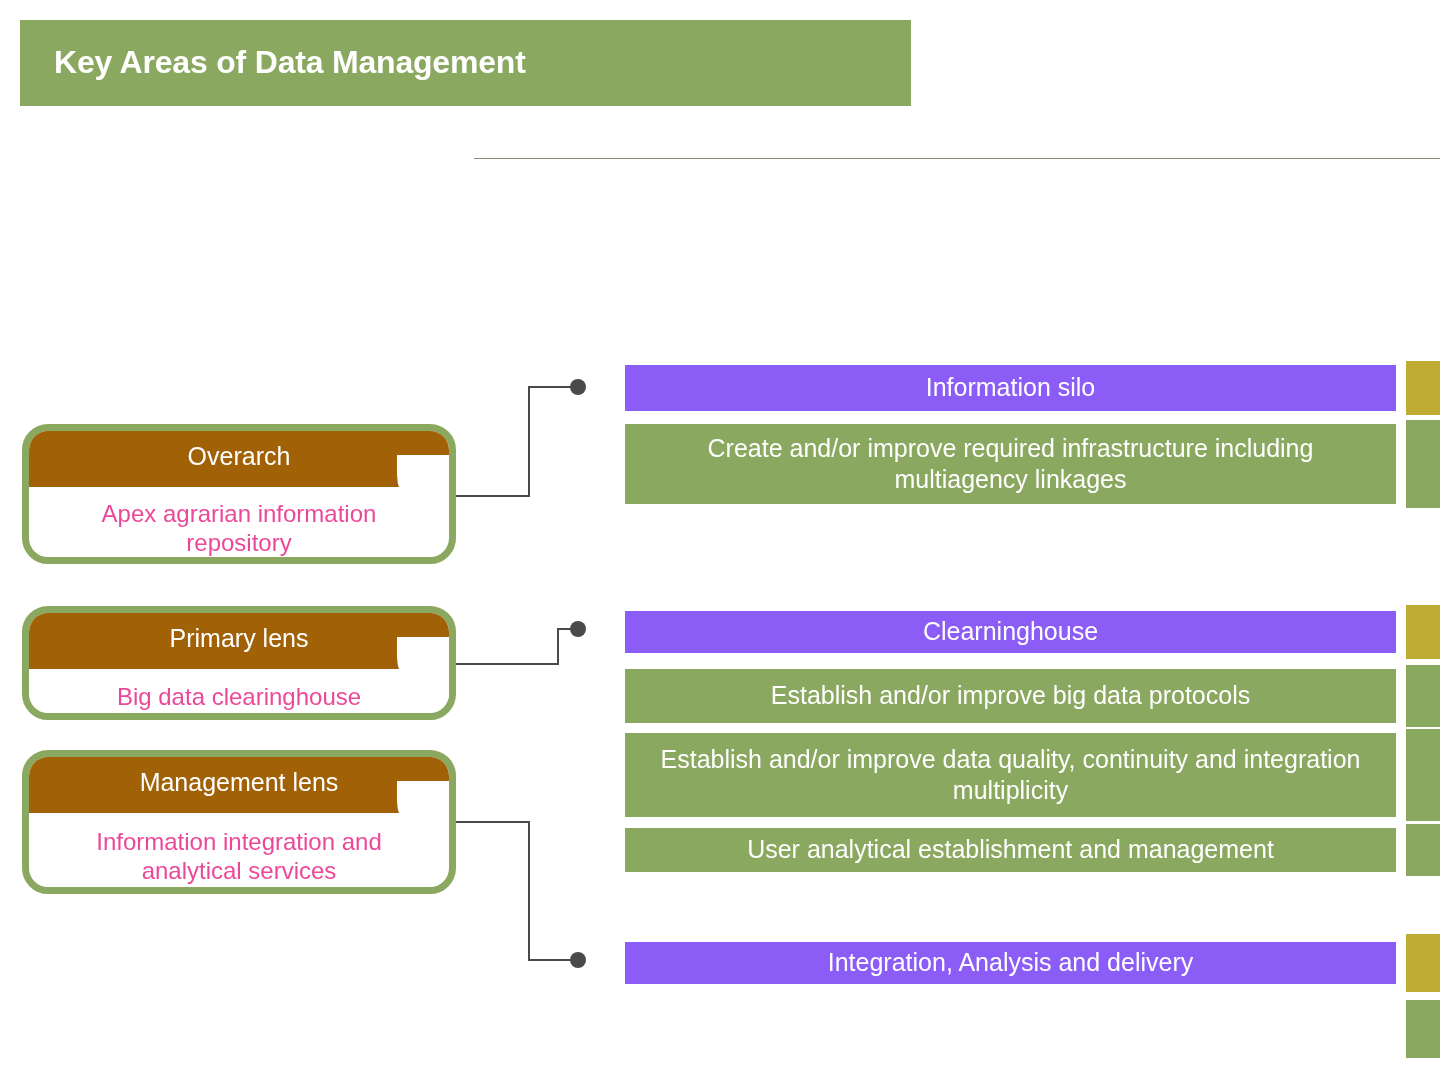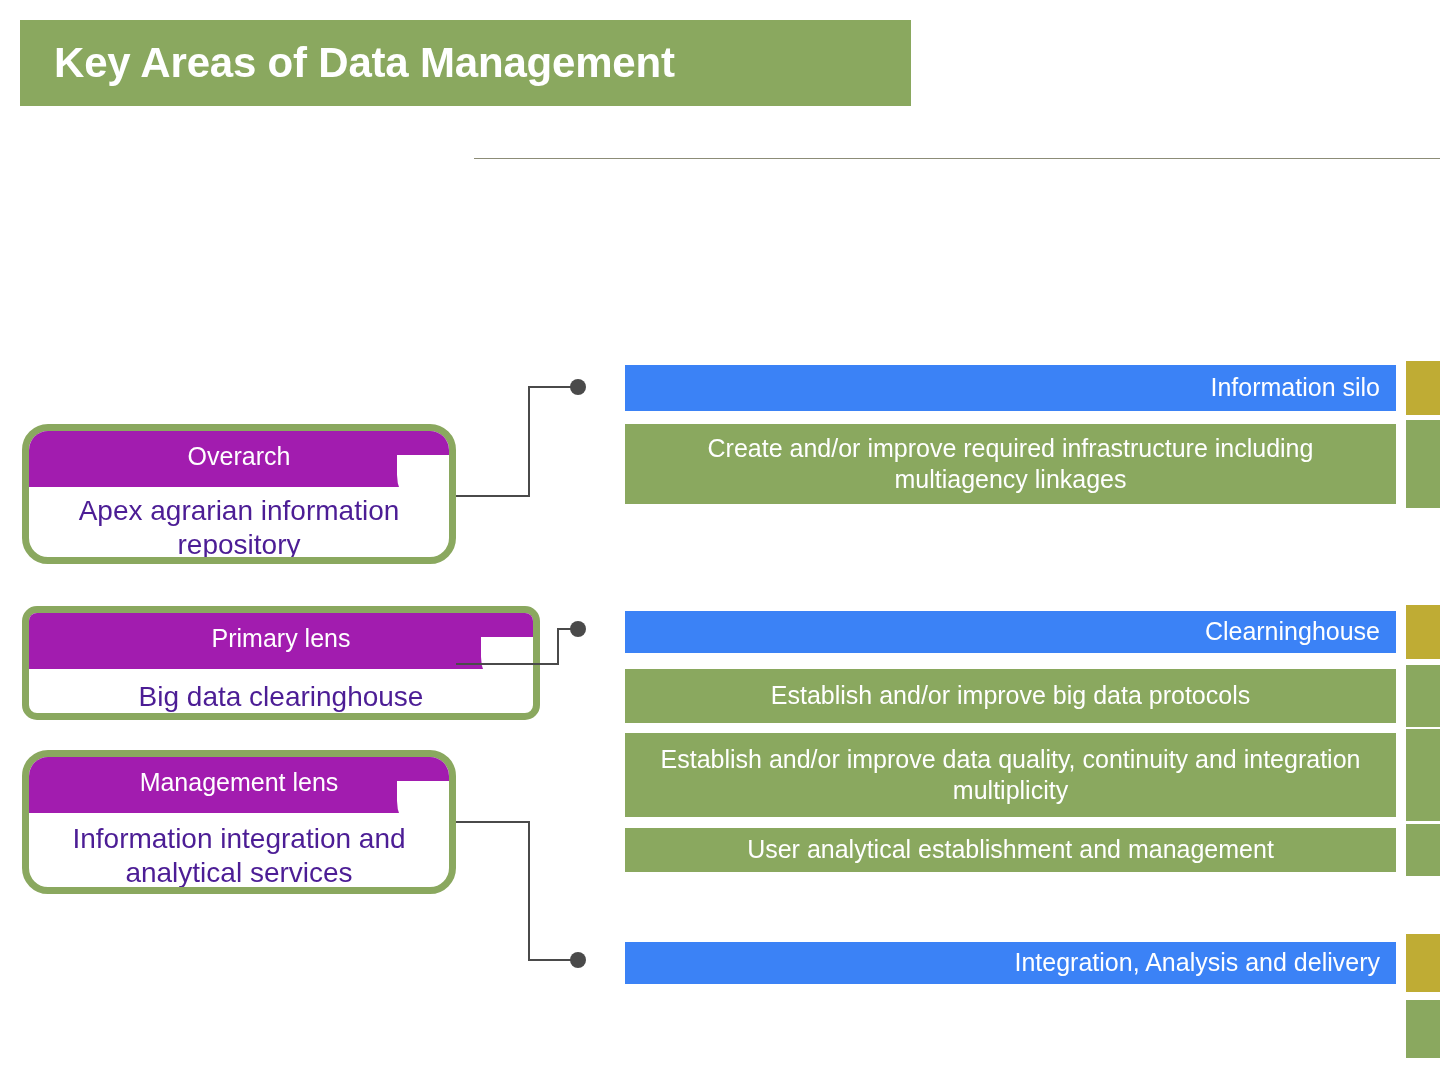--- a/index.html
+++ b/index.html
@@ -28,21 +28,21 @@
     width: 891px;
     height: 86px;
     background: #8aa85f;
     display: flex;
     align-items: center;
     box-sizing: border-box;
     padding-left: 34px;
   }
   .title-text {
     color: #ffffff;
-    font-size: 42px;
+    font-size: 32px;
     font-weight: bold;
     letter-spacing: -0.2px;
     line-height: 1.1;
     font-family: "Liberation Sans", sans-serif;
   }
 
   
   .top-rule {
     position: absolute;
     left: 474px;
@@ -56,21 +56,21 @@
   .card {
     position: absolute;
     box-sizing: border-box;
     border: 7px solid #8aa85f;
     border-radius: 26px;
     background: #ffffff;
     overflow: hidden;
   }
   .card-head {
     position: relative;
-    background: #a21caf;
+    background: #a16207;
     color: #ffffff;
     display: flex;
     align-items: center;
     justify-content: center;
     font-size: 25px;
     line-height: 1.1;
     height: 56px;
     box-sizing: border-box;
     padding: 0 10px 4px 10px;
   }
@@ -83,30 +83,30 @@
     width: 68px;
     height: 62px;
     background: #ffffff;
     border-radius: 0 0 0 42px;
   }
   .card-body {
     display: flex;
     align-items: center;
     justify-content: center;
     text-align: center;
-    color: #4c1d95;
-    font-size: 28px;
+    color: #ec4899;
+    font-size: 24px;
     line-height: 1.22;
     padding: 20px 26px 8px 26px;
     box-sizing: border-box;
   }
   .card-body-inner { width: 100%; }
 
   #card-overarch   { left: 22px;  top: 424px; width: 434px; height: 140px; }
-  #card-primary    { left: 22px;  top: 606px; width: 518px; height: 114px; border-radius: 15px; }
+  #card-primary    { left: 22px;  top: 606px; width: 434px; height: 114px; }
   #card-supportive { left: 22px;  top: 750px; width: 434px; height: 144px; }
 
   #card-overarch .card-body   { height: calc(100% - 56px); }
   #card-primary .card-body    { height: calc(100% - 56px); }
   #card-supportive .card-body { height: calc(100% - 56px); }
 
   
   .conn-svg {
     position: absolute;
     left: 0;
@@ -130,21 +130,21 @@
     box-sizing: border-box;
     display: flex;
     align-items: center;
     justify-content: center;
     text-align: center;
     color: #ffffff;
     font-size: 25px;
     line-height: 1.25;
     padding: 0 16px;
   }
-  .bar.gold  { background: #3b82f6; justify-content: flex-end; }
+  .bar.gold  { background: #8b5cf6; }
   .bar.green { background: #8aa85f; }
 
   
   .bar-strip {
     position: absolute;
     left: 1406px;
     width: 34px;
   }
   .bar-strip.gold  { background: #bfac34; }
   .bar-strip.green { background: #8aa85f; }

